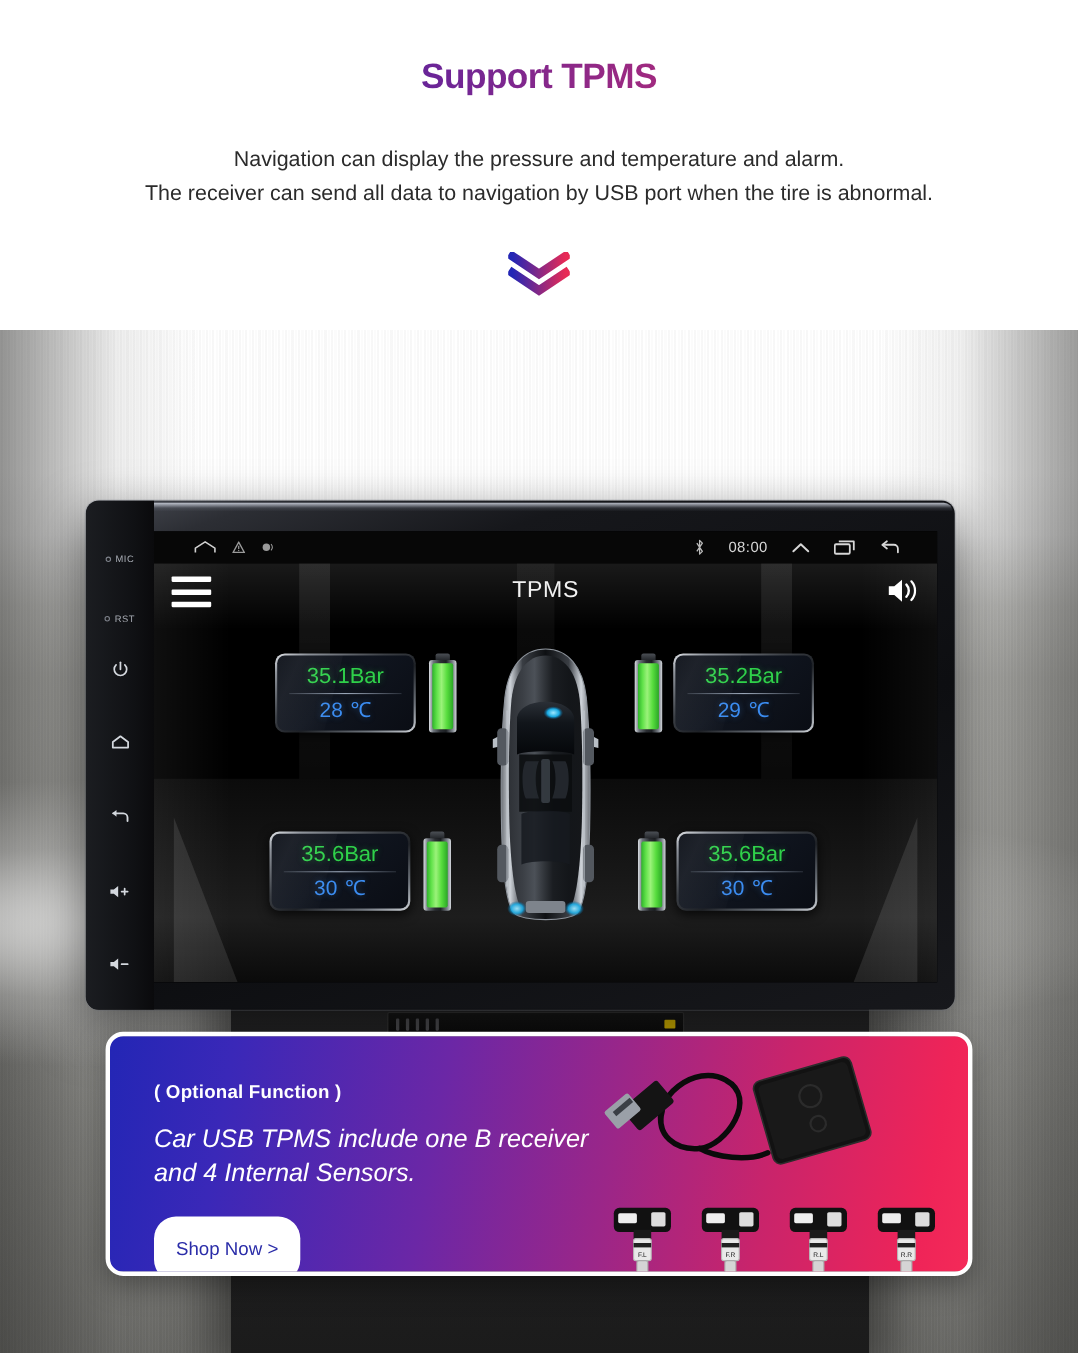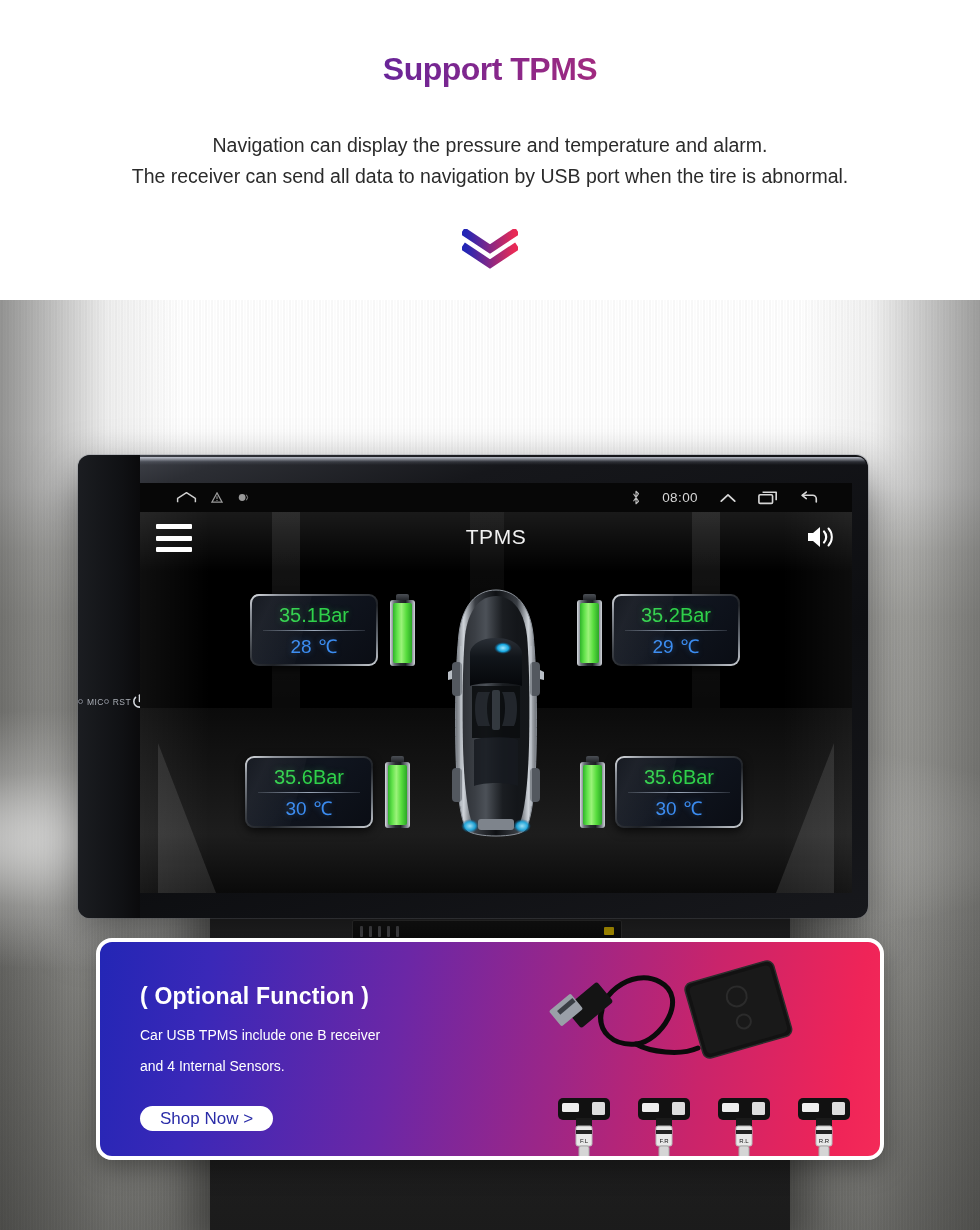--- a/index.html
+++ b/index.html
@@ -98,21 +98,21 @@
     overflow:hidden;
   }
   .unit-bezel-hl {
     position:absolute; left:2px; top:2px; right:2px; height:8px;
     border-radius:10px 10px 0 0;
     background:linear-gradient(180deg, rgba(215,220,232,0.85) 0%, rgba(120,126,140,0.25) 60%, rgba(0,0,0,0) 100%);
   }
   .unit-left-rail {
     position:absolute; left:0; top:0; width:62px; height:100%;
     background:linear-gradient(90deg,#1b1d21 0%, #101114 70%, #0a0a0c 100%);
-    display:flex; flex-direction:row; align-items:center;
+    display:flex; flex-direction:column; align-items:center;
     padding-top:30px; gap:0;
   }
   .rail-btn {
     width:46px; height:46px;
     display:flex; align-items:center; justify-content:center;
     color:#c9cdd4; font-size:9px; letter-spacing:.4px;
   }
   .rail-btn.led { gap:4px; font-size:8.5px; color:#a8acb4; }
   .led-dot {
     width:5px; height:5px; border-radius:50%;
@@ -240,30 +240,30 @@
   .promo {
     position:absolute; left:96px; top:938px; width:788px; height:222px;
     border-radius:16px;
     background:linear-gradient(100deg,#2326b5 0%, #3a28b8 14%, #6b27a6 38%, #9b2688 58%, #c9246b 76%, #ef2458 94%, #f42a58 100%);
     border:4px solid #ffffff;
     box-shadow:0 8px 26px rgba(0,0,0,0.35);
     overflow:hidden; z-index:9;
   }
   .promo-head {
     position:absolute; left:40px; top:41px;
-    color:#fff; font-size:23px; font-weight:bold; letter-spacing:.2px;
+    color:#fff; font-size:17px; font-weight:bold; letter-spacing:.2px;
   }
   .promo-body {
     position:absolute; left:40px; top:78px;
-    color:#fff; font-size:14px; line-height:31px; font-weight:400;
+    color:#fff; font-size:23px; line-height:31px; font-weight:400;font-style:italic;
   }
   .shop-btn {
     position:absolute; left:40px; top:164px;
     background:#ffffff; color:#2a2ca8;
-    border-radius:20px; padding:4px 20px;
+    border-radius:20px; padding:21px 20px;
     font-size:17px; line-height:1;
     border:none; cursor:pointer;
     font-family:"Liberation Sans", sans-serif;
   }
   .promo-art { position:absolute; right:10px; top:6px; width:330px; height:212px; }
 
   .sensor-row { position:absolute; left:14px; bottom:0; display:flex; gap:20px; }
 </style>
 </head>
 <body>

